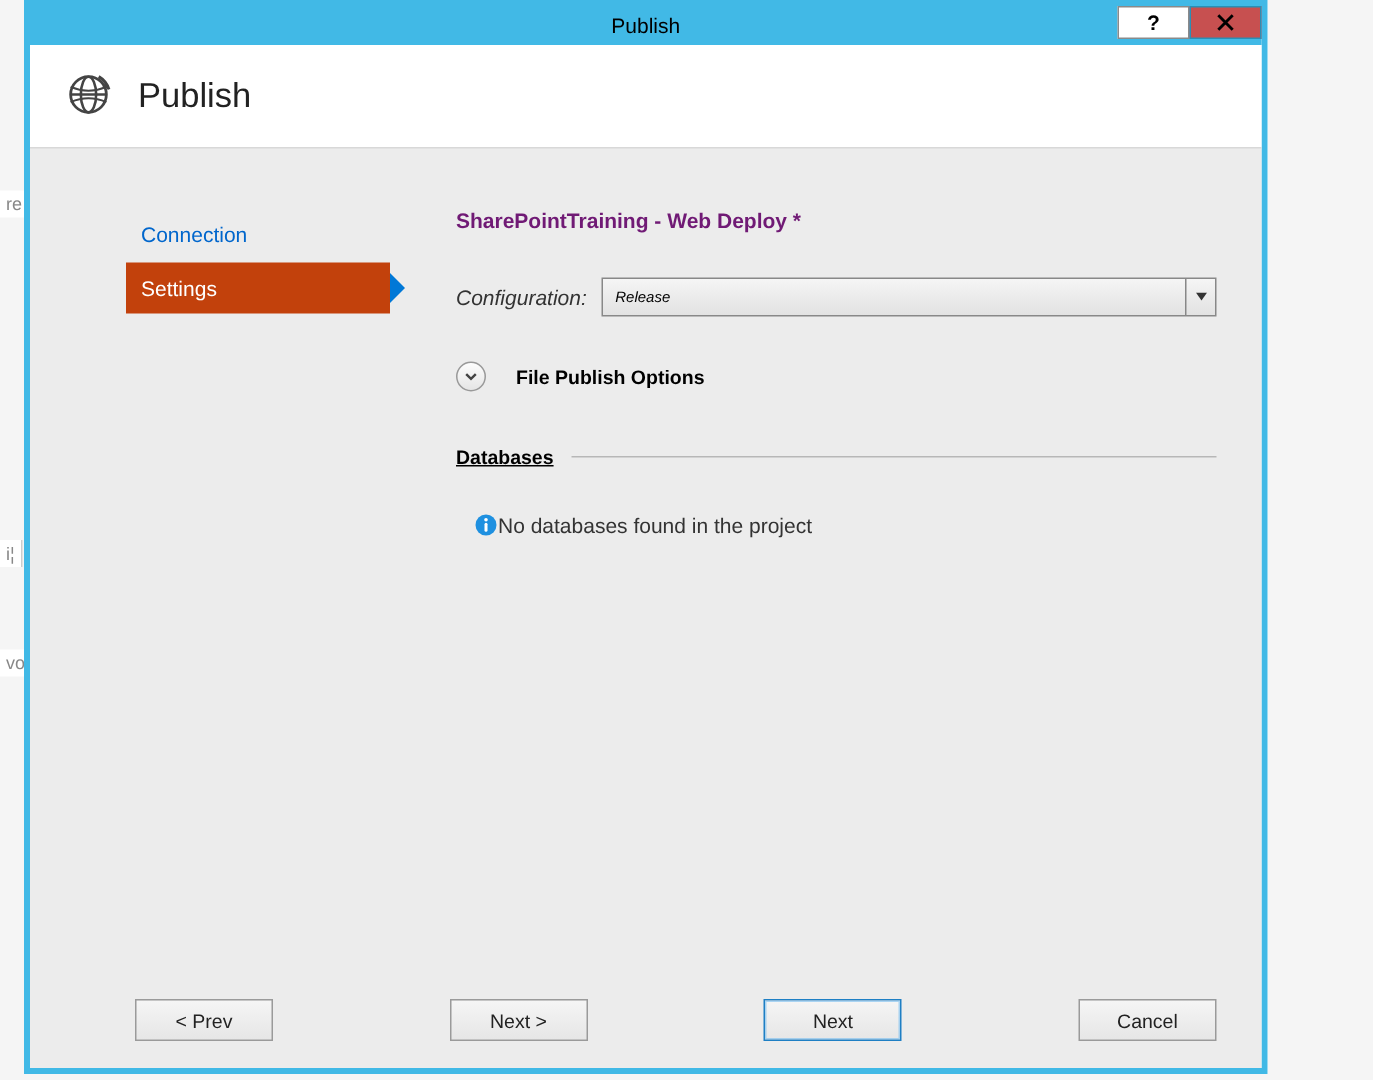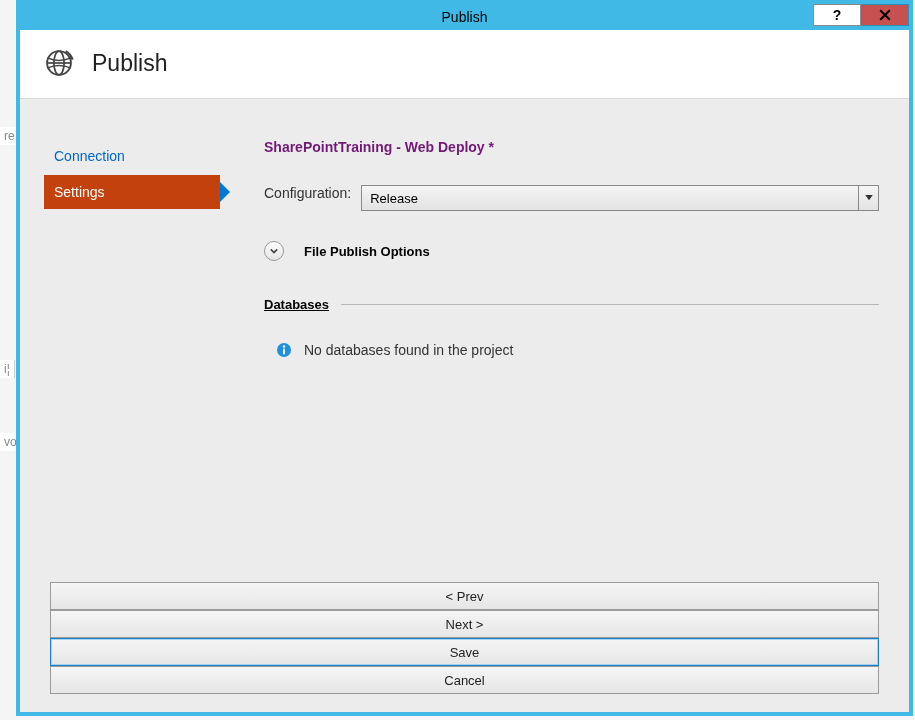--- a/index.html
+++ b/index.html
@@ -22,21 +22,21 @@
       color: #888;
       font-size: 12px;
       background: #fff;
       padding: 2px 4px;
       border-right: 1px solid #ccc;
     }
     .window {
       position: absolute;
       left: 16px;
       top: 0;
-      width: 897px;
+      width: 829px;
       height: 716px;
       background: #fff;
       border: 4px solid #41b9e6;
       display: flex;
       flex-direction: column;
     }
     .titlebar {
       height: 26px;
       background: #41b9e6;
       display: flex;
@@ -93,20 +93,21 @@
       font-size: 23px;
       font-weight: 400;
       color: #222;
     }
     .main-area {
       flex: 1;
       background: #ececec;
       display: flex;
       flex-direction: column;
       border-top: 1px solid #d8d8d8;
+      padding-left: 40px;
     }
     .content-row {
       flex: 1;
       display: flex;
     }
     .sidebar {
       width: 200px;
       padding-top: 40px;
       padding-left: 24px;
     }
@@ -142,42 +143,43 @@
       padding: 40px 30px 20px 44px;
     }
     .profile-title {
       font-size: 14px;
       font-weight: bold;
       color: #701a75;
       margin-bottom: 30px;
     }
     .field-row {
       display: flex;
-      align-items: flex-start;
+      align-items: center;
       margin-bottom: 30px;
+      font-style: italic;
     }
     .field-label {
       font-size: 14px;
       color: #333;
       margin-right: 10px;
     }
     .dropdown {
       flex: 1;
       height: 26px;
       display: flex;
       align-items: stretch;
       border: 1px solid #888;
     }
     .dropdown-value {
       flex: 1;
       background: linear-gradient(#f5f5f5, #e2e2e2);
       display: flex;
       align-items: center;
       padding-left: 8px;
-      font-size: 13px;
+      font-size: 10px;
       color: #000;
     }
     .dropdown-arrow {
       width: 20px;
       background: linear-gradient(#f5f5f5, #e2e2e2);
       border-left: 1px solid #888;
       display: flex;
       align-items: center;
       justify-content: center;
     }
@@ -224,36 +226,34 @@
       margin-right: 12px;
     }
     .section-line {
       flex: 1;
       height: 1px;
       background: #b7b7b7;
     }
     .info-row {
       display: flex;
       align-items: center;
-      gap: 12px;
       padding-left: 12px;
     }
     .info-icon {
       width: 16px;
       height: 16px;
     }
     .info-text {
       font-size: 14px;
       color: #333;
     }
     .button-row {
       display: flex;
       justify-content: space-between;
       padding: 18px 30px;
-      flex-direction: column;
     }
     .btn {
       min-width: 92px;
       height: 28px;
       padding: 0 14px;
       background: linear-gradient(#f5f5f5, #e6e6e6);
       border: 1px solid #9a9a9a;
       font-size: 13px;
       color: #222;
       cursor: pointer;
@@ -354,18 +354,18 @@
           </span>
           <span class="info-text">No databases found in the project</span>
         </div>
 
       </div>
     </div>
 
     <div class="button-row">
       <button class="btn">&lt; Prev</button>
       <button class="btn">Next &gt;</button>
-      <button class="btn default">Save</button>
+      <button class="btn default">Next</button>
       <button class="btn">Cancel</button>
     </div>
 
   </div>
 </div>
 
 </body></html>

